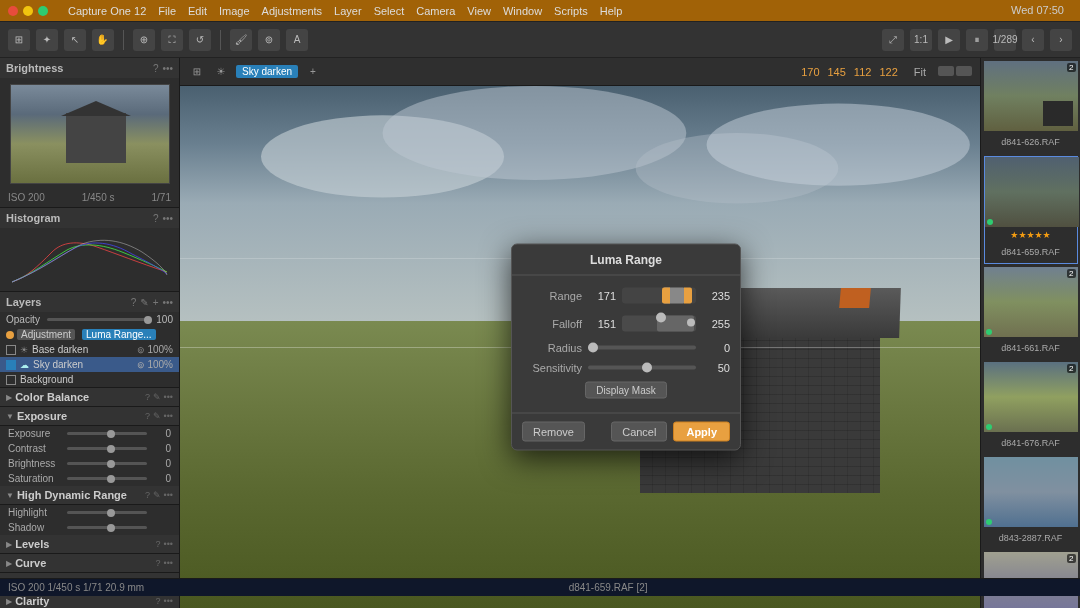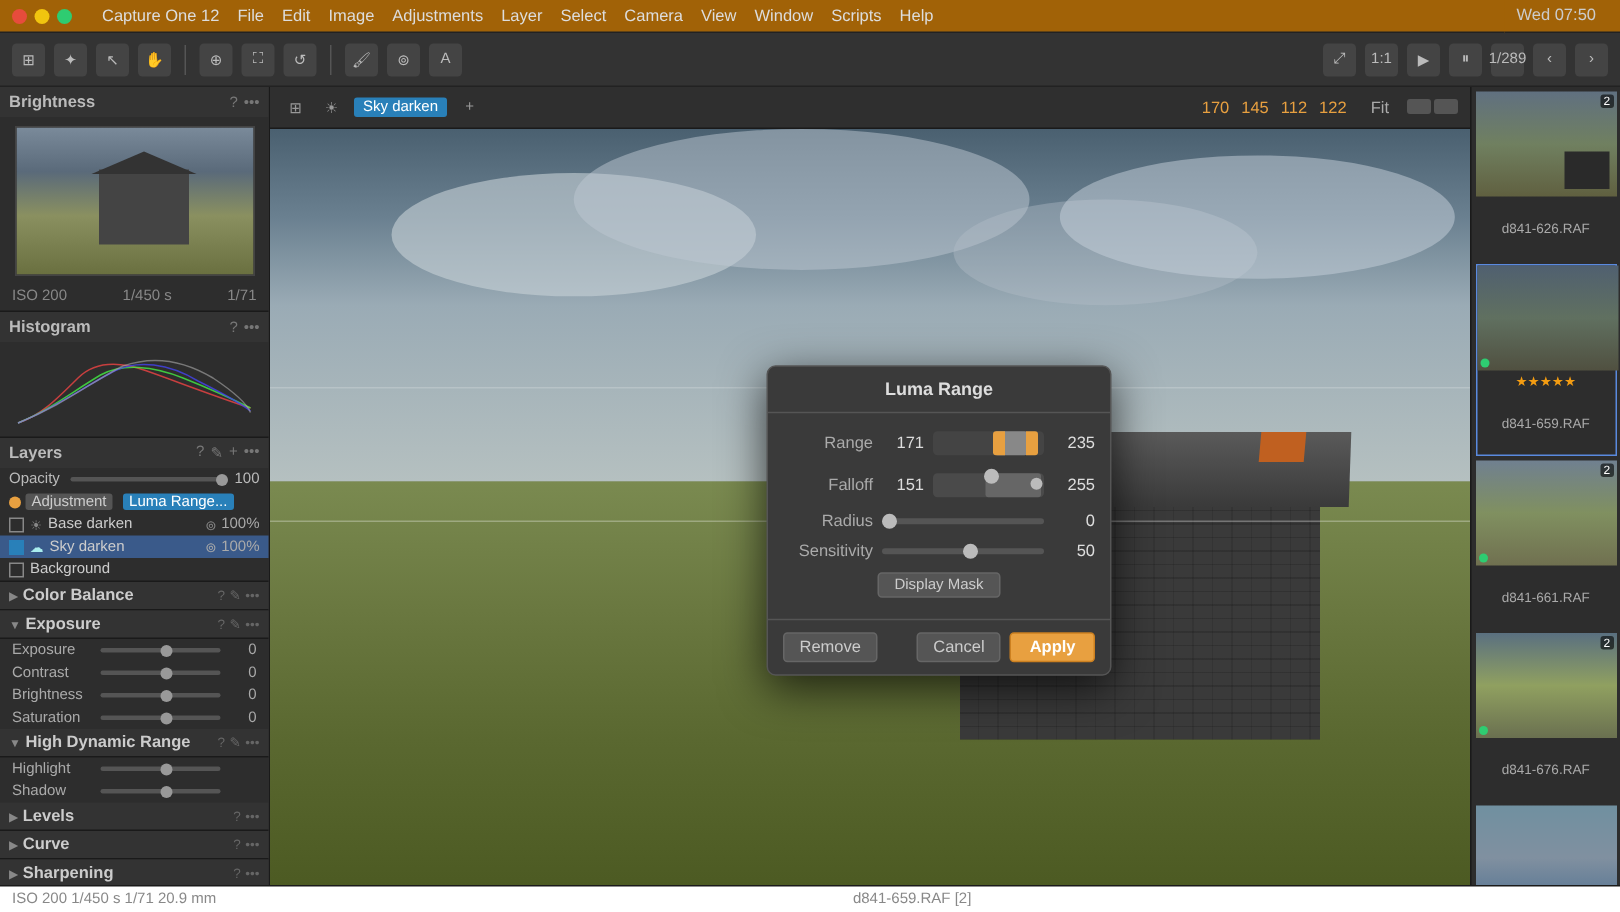--- a/index.html
+++ b/index.html
@@ -541,21 +541,21 @@
       width: 94px;
       height: 70px;
       background: #444;
       position: relative;
       overflow: hidden;
     }
     .filmstrip-label {
       font-size: 9px;
       color: #aaa;
       text-align: center;
-      padding: 16px 0;
+      padding: 6px 0;
     }
     .filmstrip-badge {
       position: absolute;
       top: 2px;
       right: 2px;
       background: rgba(0,0,0,0.6);
       color: #fff;
       font-size: 8px;
       padding: 0 2px;
       border-radius: 2px;
@@ -570,25 +570,25 @@
       border-radius: 50%;
     }
     .stars {
       color: #f39c12;
       font-size: 9px;
     }
 
     
     .status-bar {
       position: absolute;
-      bottom: 0;
+      bottom: 12px;
       left: 0;
       right: 0;
       height: 18px;
-      background: #ffffff;
+      background: #0f172a;
       border-top: 1px solid #1a1a1a;
       display: flex;
       align-items: center;
       padding: 0 8px;
       font-size: 10px;
       color: #888;
       z-index: 50;
     }
     .status-center {
       flex: 1;

